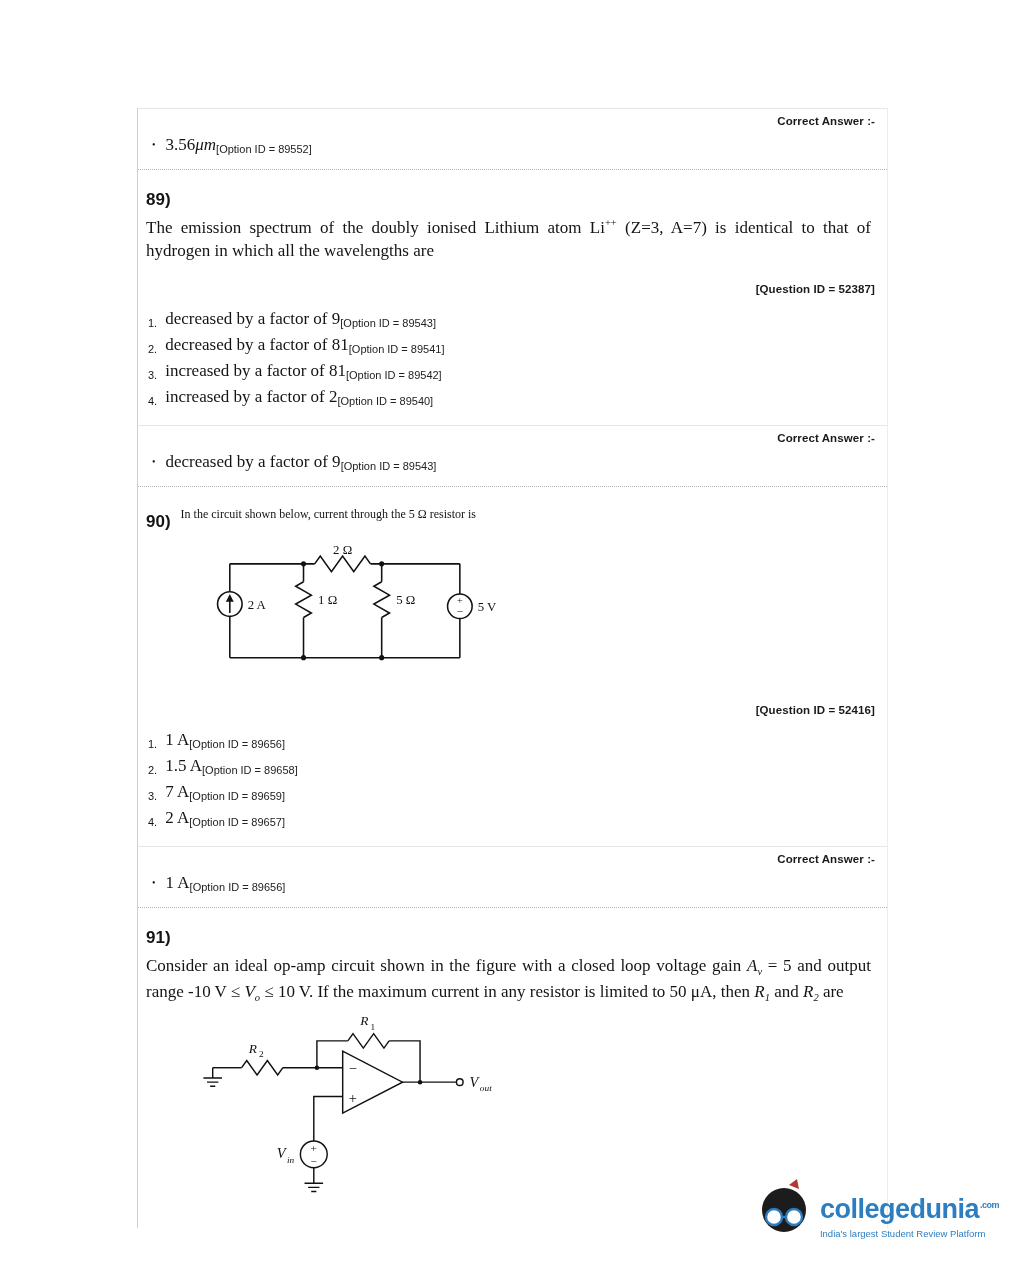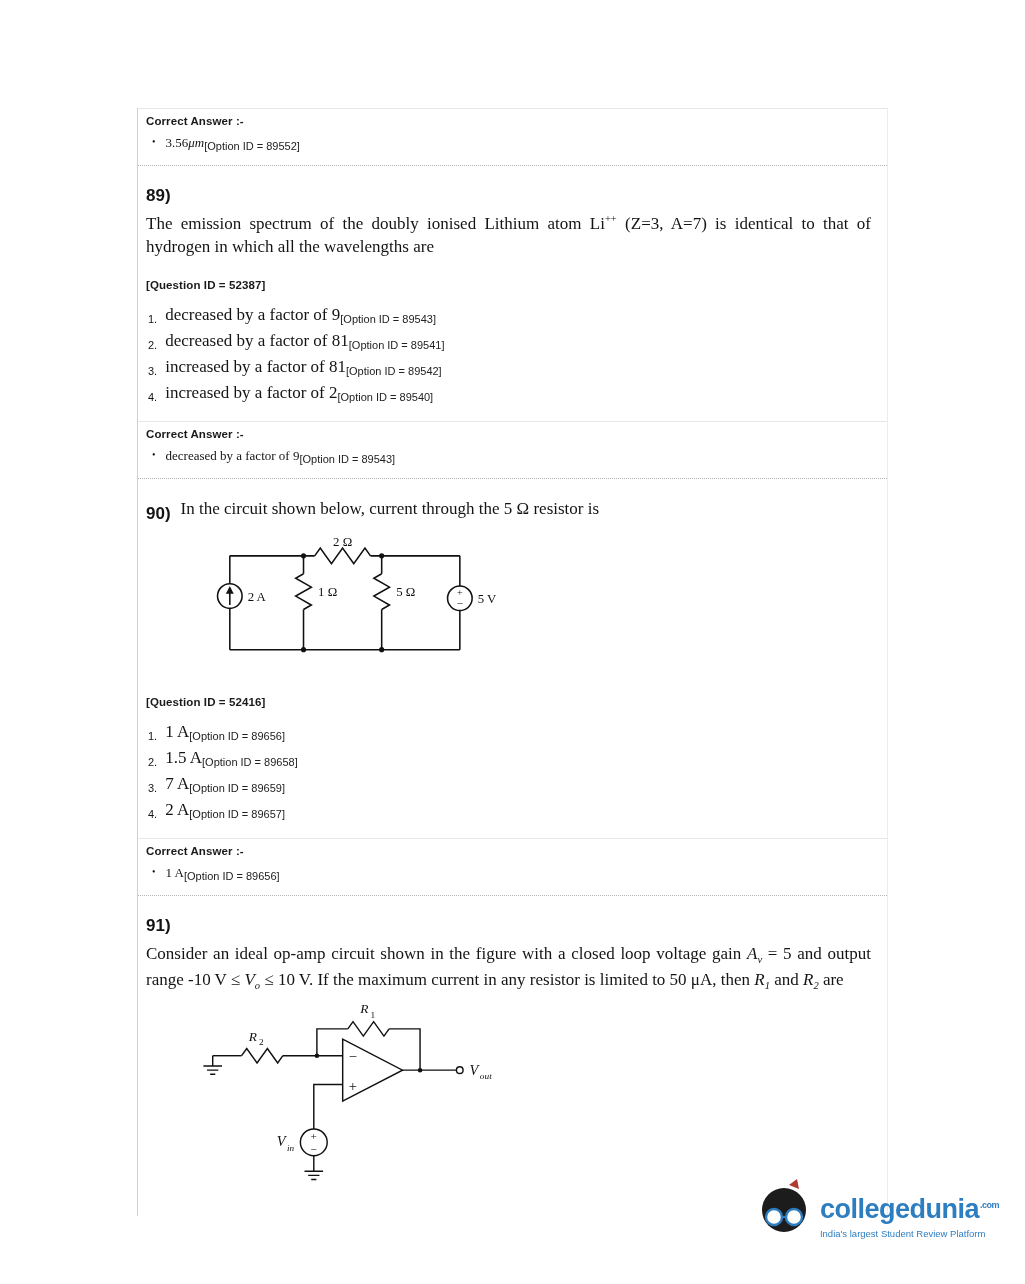--- a/index.html
+++ b/index.html
@@ -8,39 +8,39 @@
   .page { position:relative; width:1025px; height:1284px; background:#ffffff; overflow:hidden; }
   .content {
     position:absolute; left:137px; top:108px; width:751px;
     border-left:1px solid #cfcfcf; border-right:1px solid #ececec;
     background:#ffffff;
   }
   .divider-dotted { border-top:1px dotted #b5b5b5; height:0; }
   .divider-solid  { border-top:1px solid #e6e6e6; height:0; }
   .lbl-bold {
     font-family:"Liberation Sans", sans-serif; font-weight:bold;
-    font-size:11.5px; color:#1a1a1a; letter-spacing:0.1px;
+    font-size:11.5px; color:#1a1a1a; letter-spacing:0.1px;text-align:right;
   }
   .opt-id {
     font-family:"Liberation Sans", sans-serif; font-size:11px; color:#222;
     position:relative; top:3px; white-space:nowrap;
   }
   .answer-row { display:flex; align-items:baseline; margin-top:8px; padding-left:6px; }
   .bullet { font-size:10px; margin-right:10px; position:relative; top:-2px; }
-  .ans-text { font-size:13px; }
+  .ans-text { font-size:17px; }
   .it { font-style:italic; }
   .sup { vertical-align:super; font-size:0.62em; }
   .sub { vertical-align:sub; font-size:0.62em; }
 
   .q-block { padding:20px 12px 12px 8px; }
   .q-num { font-family:"Liberation Sans", sans-serif; font-weight:bold; font-size:17px; }
   .q-text { font-size:17px; line-height:1.38; text-align:justify; margin-top:6px; padding-right:4px; }
   .q-header { display:flex; align-items:flex-start; }
   .q-header .q-num { padding-top:5px; }
-  .q-inline-text { font-size:17px; margin-left:10px; }
+  .q-inline-text { font-size:12px; margin-left:10px; }
   .qid { margin-top:20px; }
 
   .options { margin-top:14px; }
   .option-row { display:flex; align-items:baseline; min-height:26px; padding-left:2px; }
   .opt-num { font-family:"Liberation Sans", sans-serif; font-size:11px; margin-right:8px; position:relative; top:3px; }
   .opt-text { font-size:17px; }
 
   .circuit-wrap-90 { margin:14px 0 8px 70px; }
   .circuit-wrap-91 { margin:6px 0 4px 52px; }
   svg text { font-family:"Liberation Serif", serif; fill:#111; }

